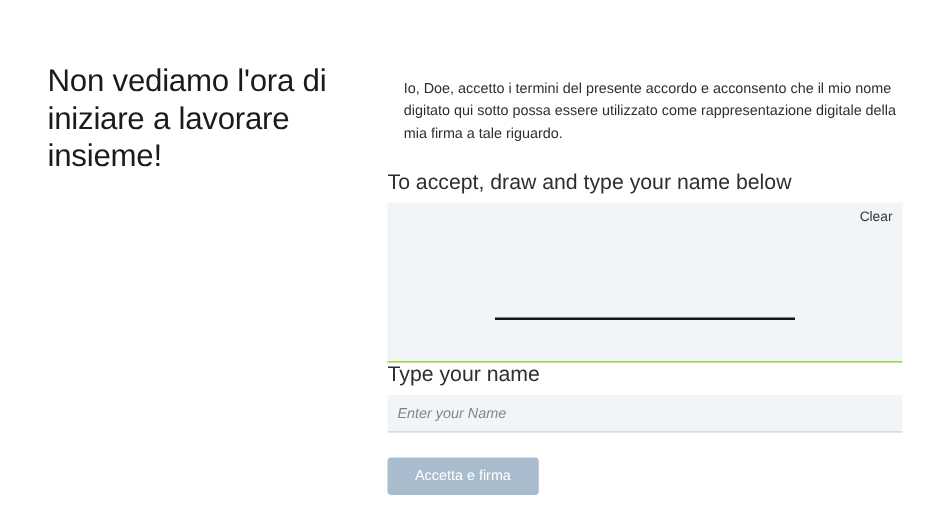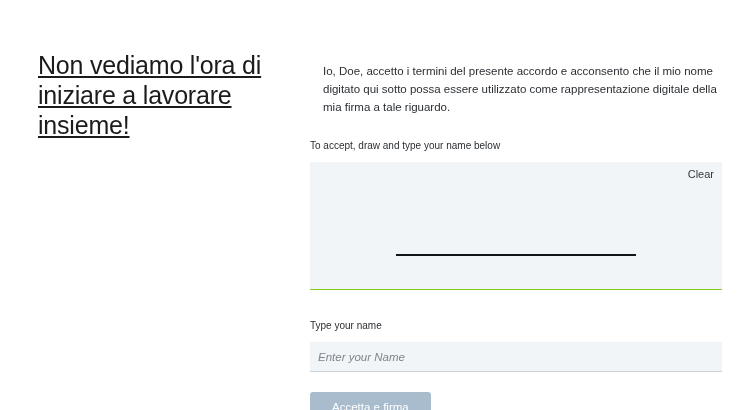--- a/index.html
+++ b/index.html
@@ -26,36 +26,35 @@
     flex: 0 0 230px;
     padding-top: 8px;
   }
   .headline {
     font-size: 25px;
     line-height: 30px;
     color: #1b1b1b;
     font-weight: 400;
     letter-spacing: -0.2px;
     margin: 0;
-    text-decoration: underline;
   }
   .right-col {
     flex: 1 1 auto;
     padding-left: 42px;
     padding-top: 20px;
   }
   .agreement-text {
     font-size: 11.5px;
     line-height: 18px;
     color: #2b2f33;
     margin: 0 0 22px 13px;
     max-width: 412px;
   }
   .field-label {
-    font-size: 10px;
+    font-size: 17px;
     line-height: 16px;
     color: #2b2f33;
     margin: 0 0 8px 0;
   }
   .signature-pad {
     position: relative;
     width: 412px;
     height: 128px;
     background: #f2f5f8;
     border-bottom: 1px solid #84cc16;
@@ -75,21 +74,21 @@
   }
   .signature-stroke {
     position: absolute;
     left: 86px;
     top: 92px;
     width: 240px;
     height: 0;
     border-top: 2px solid #111418;
   }
   .name-label {
-    margin-top: 28px;
+    margin-top: 2px;
   }
   .name-input {
     width: 412px;
     height: 30px;
     box-sizing: border-box;
     background: #f2f5f8;
     border: none;
     border-bottom: 1px solid #c9d2db;
     padding: 0 8px;
     font-size: 11.5px;

